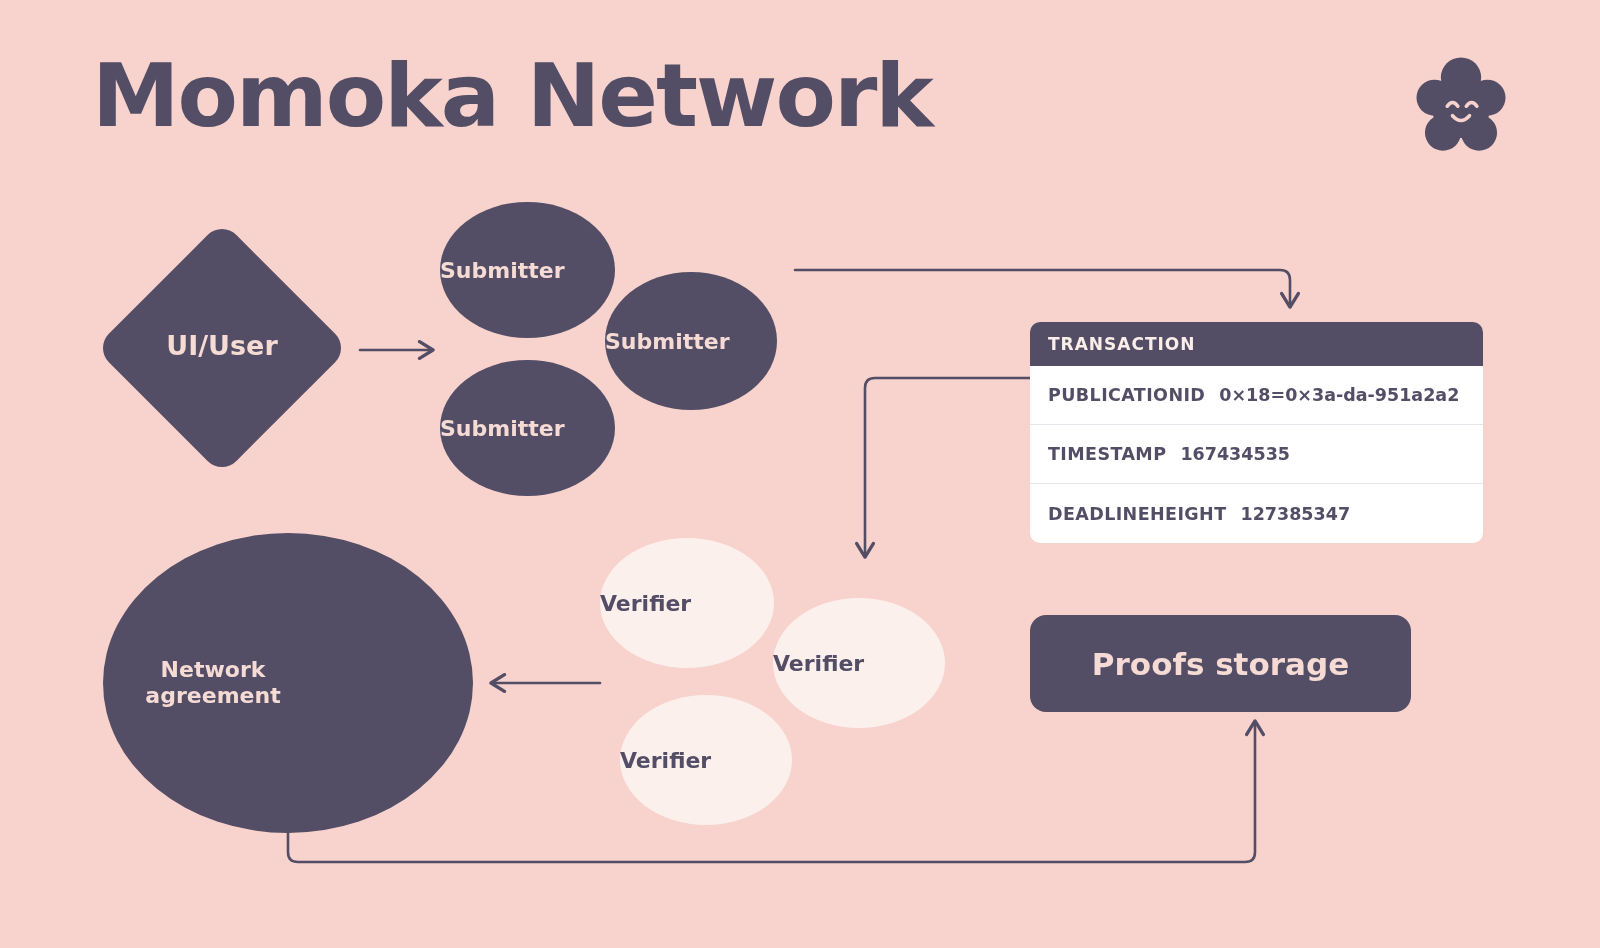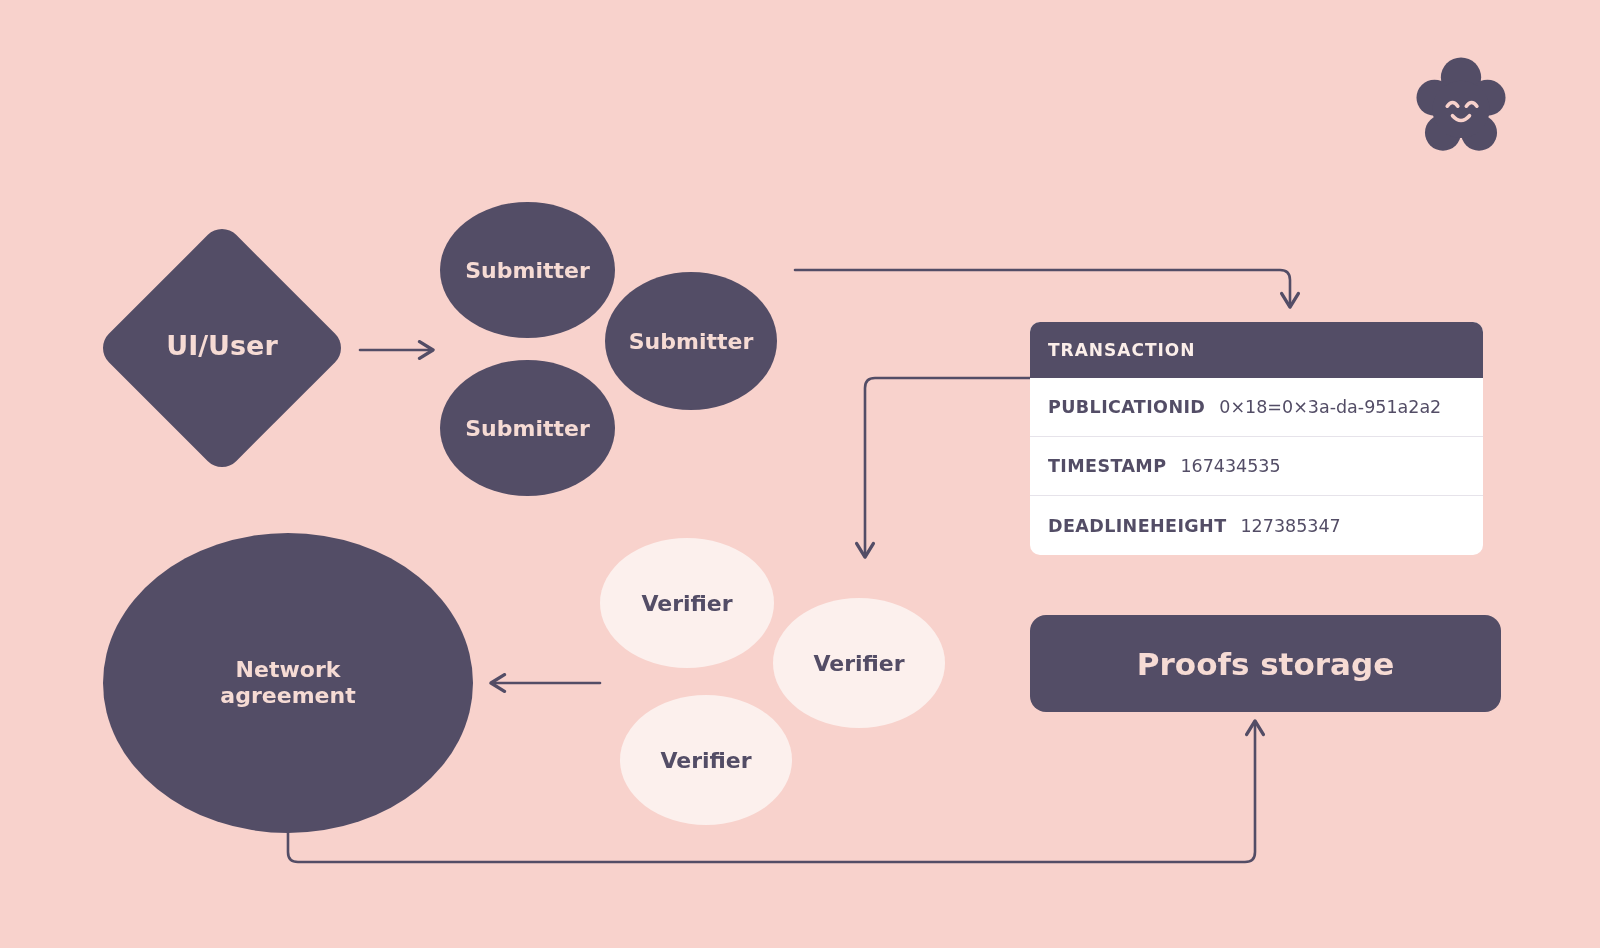--- a/index.html
+++ b/index.html
@@ -29,21 +29,21 @@
   }
 
   .logo{position:absolute;left:1408px;top:50px;width:106px;height:106px;z-index:2;}
 
   
   .arrows{position:absolute;inset:0;z-index:1;}
   .arrows path.link{fill:none;stroke:var(--dark);stroke-width:2.6;stroke-linecap:round;stroke-linejoin:round;}
   #arrowhead path{stroke:var(--dark);fill:none;stroke-width:1.6;stroke-linecap:round;stroke-linejoin:round;}
 
   
-  .node{position:absolute;display:flex;align-items:center;justify-content:center;text-align:center;z-index:2;}
+  .node{position:absolute;display:flex;align-items:center;text-align:center;z-index:2;}
   .diamond{
     position:absolute;left:132px;top:258px;width:180px;height:180px;
     background:var(--dark);border-radius:20px;transform:rotate(45deg);
     z-index:2;
   }
   .diamond-label{
     position:absolute;left:122px;top:330px;width:200px;
     font-size:27px;font-weight:700;color:var(--on-dark);
     text-align:center;z-index:3;
   }
@@ -66,34 +66,34 @@
   }
   .network-agreement .lbl{width:220px;}
 
   
   .card{
     position:absolute;left:1030px;top:322px;width:453px;
     background:var(--card-bg);border-radius:10px;overflow:hidden;z-index:2;
   }
   .card-header{
     background:var(--dark);color:#fbeee9;
-    height:56px;display:flex;align-items:center;
+    height:44px;display:flex;align-items:center;
     padding:0 18px;font-size:17px;font-weight:700;letter-spacing:1px;
   }
   .card-row{
     height:59px;display:flex;align-items:center;gap:14px;
     padding:8px 18px;border-bottom:1px solid var(--divider);
     font-size:17.5px;
   }
   .card-row:last-child{border-bottom:none;align-items:center;}
   .card-row .lbl{font-weight:700;letter-spacing:0.4px;}
-  .card-row .val{font-weight:400;}
+  .card-row .val{font-weight:700;}
 
   .proofs{
-    position:absolute;left:1030px;top:615px;width:471px;height:97px;
+    position:absolute;left:1030px;top:615px;width:381px;height:97px;
     background:var(--dark);border-radius:16px;
     display:flex;align-items:center;justify-content:center;
     color:var(--on-dark);font-size:31px;font-weight:700;z-index:2;
   }
 </style>
 </head>
 <body>
 
 <div class="stage">
 
@@ -103,20 +103,21 @@
         <path d="M1.5 1 L8 5 L1.5 9"></path>
       </marker>
     </defs>
     <path class="link" d="M360 350 H432" marker-end="url(#arrowhead)"></path>
     <path class="link" d="M795 270 H1280 Q1290 270 1290 280 V306" marker-end="url(#arrowhead)"></path>
     <path class="link" d="M1030 378 H875 Q865 378 865 388 V556" marker-end="url(#arrowhead)"></path>
     <path class="link" d="M600 683 H492" marker-end="url(#arrowhead)"></path>
     <path class="link" d="M288 826 V852 Q288 862 298 862 H1245 Q1255 862 1255 852 V722" marker-end="url(#arrowhead)"></path>
   </svg>
 
+  <h1 class="title">Momoka Network</h1>
 
   <svg class="logo" viewBox="0 0 100 100">
     <g fill="#534d66">
       <circle cx="50" cy="26" r="19"></circle>
       <circle cx="25" cy="45" r="17"></circle>
       <circle cx="75" cy="45" r="17"></circle>
       <circle cx="33" cy="78" r="17"></circle>
       <circle cx="67" cy="78" r="17"></circle>
       <circle cx="50" cy="56" r="27"></circle>
     </g>

